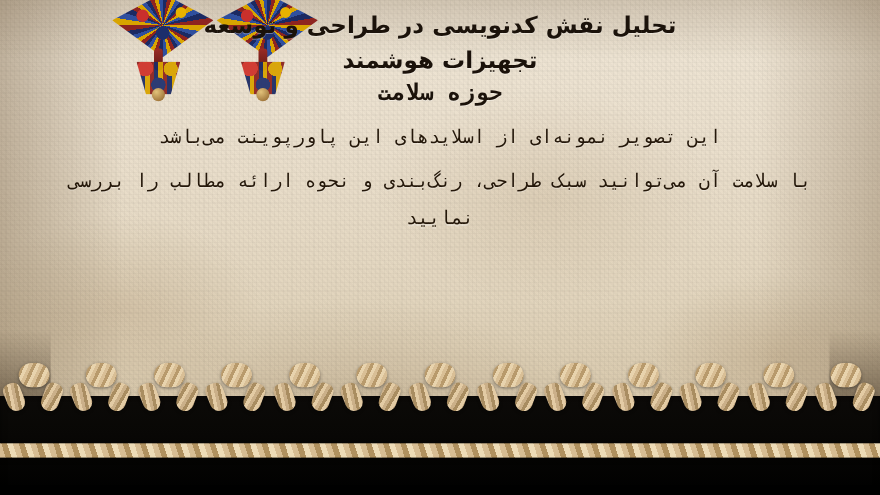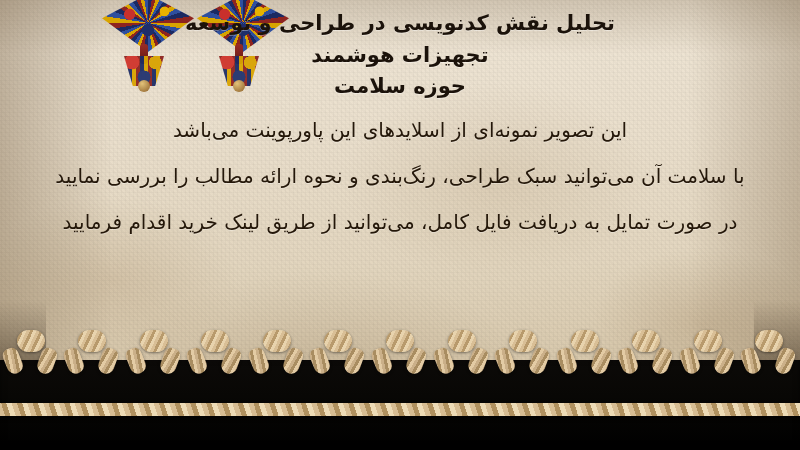--- a/index.html
+++ b/index.html
@@ -69,25 +69,26 @@
     background:radial-gradient(circle at 35% 30%,#e2c27a,#8c5f28);
   }
 
   
   .title{
     position:absolute;top:8px;right:0;left:0;text-align:center;
     z-index:4;color:#1b120a;font-weight:bold;line-height:1.5;
     font-size:21px;letter-spacing:0;padding:0 150px 0 150px;
     text-shadow:0 1px 0 rgba(255,255,255,.35);
   }
-  .title .l2{display:block;}
+  .title .l2{display:block;font-family:Liberation Mono, monospace;}
   .body-text{
     position:absolute;top:110px;right:0;left:0;text-align:center;
-    z-index:4;color:#241709;line-height:2.0;font-size:20px;padding:0 34px;
+    z-index:4;color:#241709;line-height:2.0;font-size:17px;padding:0 34px;
     text-shadow:0 1px 0 rgba(255,255,255,.30);
+    font-family:Liberation Mono, monospace;
   }
   .body-text p{margin:0 0 6px 0;}
 
   
   .black-band{
     position:absolute;left:0;right:0;bottom:0;height:90px;z-index:5;
     background:linear-gradient(180deg,#0c0a08 0%,#080705 40%,#000 100%);
     box-shadow:0 -2px 6px rgba(0,0,0,.55) inset;
   }
   .fringe{
@@ -142,21 +143,20 @@
   </div>
 
   <div class="title">
     <span>تحلیل نقش کدنویسی در طراحی و توسعه تجهیزات هوشمند</span>
     <span class="l2">حوزه سلامت</span>
   </div>
 
   <div class="body-text">
     <p>این تصویر نمونه‌ای از اسلایدهای این پاورپوینت می‌باشد</p>
     <p>با سلامت آن می‌توانید سبک طراحی، رنگ‌بندی و نحوه ارائه مطالب را بررسی نمایید</p>
-    <p>در صورت تمایل به دریافت فایل کامل، می‌توانید از طریق لینک خرید اقدام فرمایید</p>
   </div>
 
   <div class="edge-l"></div>
   <div class="edge-r"></div>
 
   <div class="black-band"></div>
   <div class="rope"></div>
   <div class="fringe" id="fringe">
       <div class="knot" style="left: 2.76923px;">
         <div class="tailL"></div>

